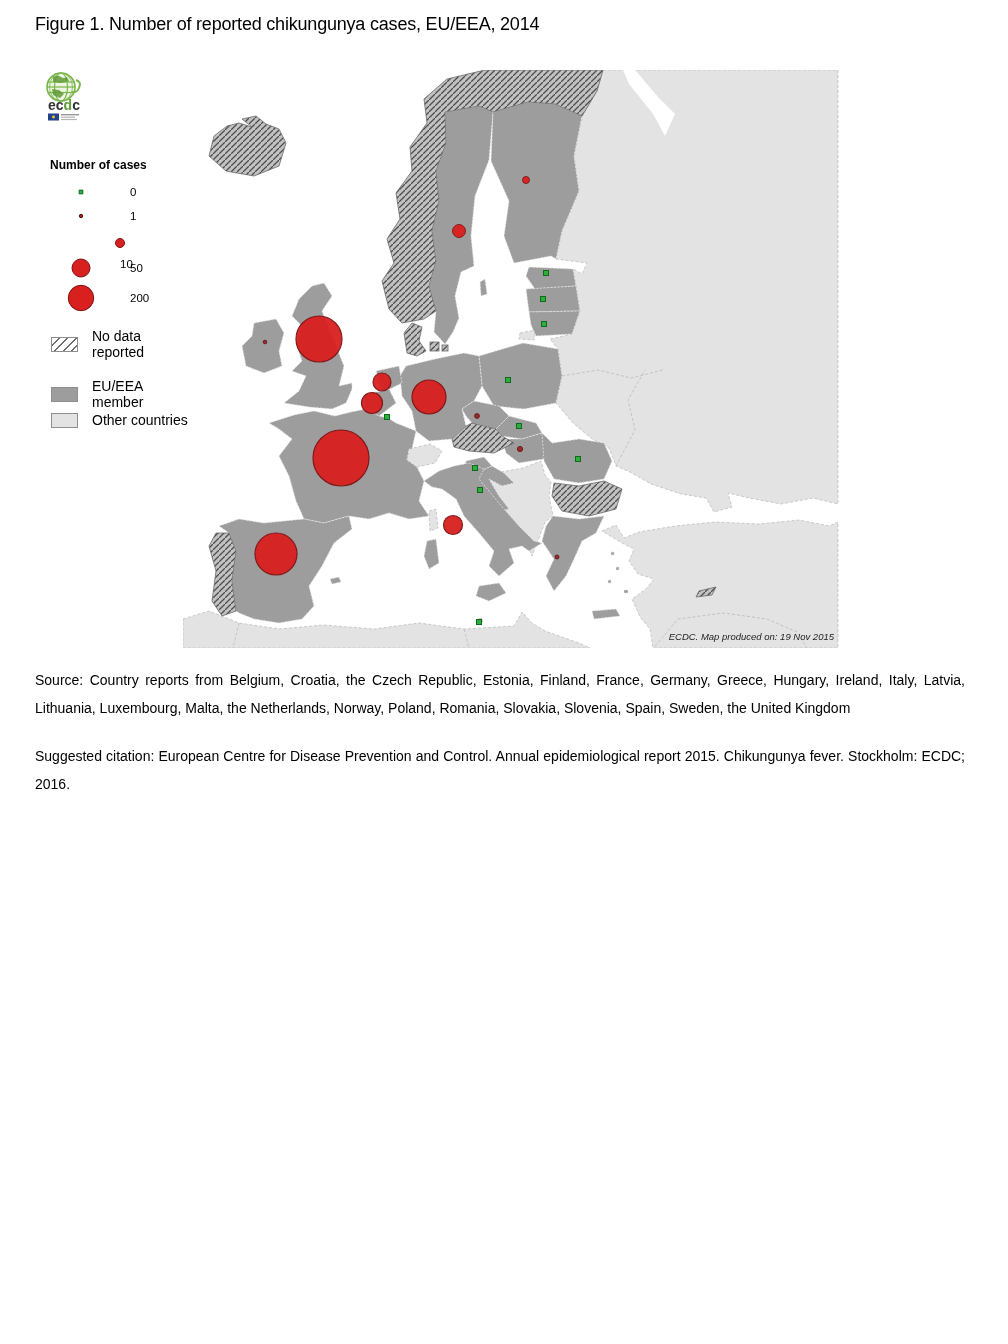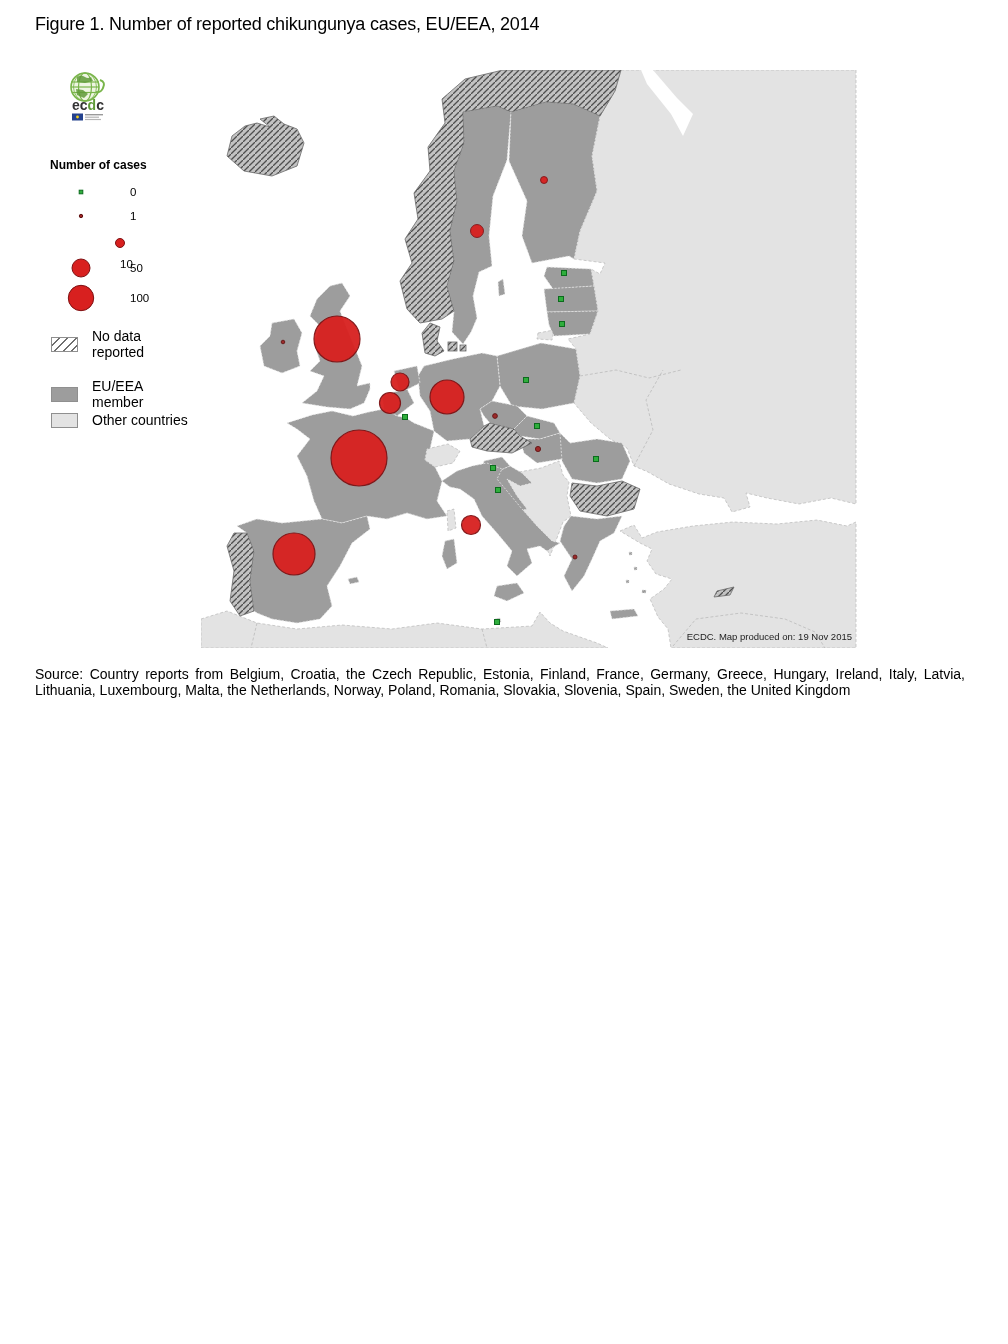--- a/index.html
+++ b/index.html
@@ -1,39 +1,39 @@
 <!DOCTYPE html>
 <html><head>
 <meta charset="utf-8">
 <style>
   html,body{margin:0;padding:0;background:#ffffff;}
   .page{position:relative;width:1008px;height:956px;background:#ffffff;overflow:hidden;
         font-family:"Liberation Sans", sans-serif;color:#000;}
   .title{position:absolute;left:35px;top:14px;font-size:18px;letter-spacing:-0.2px;color:#000;}
   .figure{position:absolute;left:0;top:60px;width:1008px;height:592px;}
   
-  .logo{position:absolute;left:64px;top:10px;width:64px;height:52px;}
+  .logo{position:absolute;left:40px;top:10px;width:64px;height:52px;}
   .logo svg{display:block;}
   
   .legend{position:absolute;left:45px;top:70px;width:150px;margin-top:28px;}
   .legend-title{font-size:12px;font-weight:bold;margin:0 0 8px 5px;color:#000;}
   .lrow{display:flex;align-items:center;}
   .lmark{width:72px;display:flex;justify-content:center;align-items:center;}
   .llabel{font-size:11.5px;margin-left:13px;color:#000;}
   .cats{margin-top:14px;}
   .crow{display:flex;align-items:center;margin-left:6px;}
   .csw{width:27px;height:15px;border:1px solid #8f8f8f;box-sizing:border-box;flex:0 0 27px;}
   .sw-hatch{background:repeating-linear-gradient(135deg,#ffffff 0 4.5px,#6e6e6e 4.5px 6px);}
   .clabel{font-size:14px;margin-left:14px;color:#000;}
   .crow+.crow{margin-top:2px;}
   .gap-lg{height:18px;}
   
-  .mapwrap{position:absolute;left:201px;top:10px;width:660px;height:578px;}
-  
-  .paras{position:absolute;left:35px;top:666px;width:930px;font-size:14px;line-height:16px;color:#000;}
+  .mapwrap{position:absolute;left:183px;top:10px;width:660px;height:578px;font-style:italic;}
+  
+  .paras{position:absolute;left:35px;top:666px;width:930px;font-size:14px;line-height:28px;color:#000;}
   .paras p{margin:0;text-align:justify;}
   .paras p.gap{margin-top:20px;}
 </style>
 </head>
 <body>
 
 <div class="page">
 
   <div class="title">Figure 1. Number of reported chikungunya cases, EU/EEA, 2014</div>
 
@@ -93,21 +93,21 @@
               </svg>
             </span>
             <span class="llabel">50</span>
           </div>
           <div class="lrow" style="height: 32px;">
             <span class="lmark">
               <svg width="30" height="30" viewBox="-15 -15 30 30">
                 <circle cx="0" cy="0" r="12.7" fill="#d8201f" stroke="#7e1113" stroke-width="1"></circle>
               </svg>
             </span>
-            <span class="llabel">100</span>
+            <span class="llabel">200</span>
           </div>
         </div>
       <div class="cats" id="catRows">
           <div class="crow">
             <span class="csw sw-hatch"></span>
             <span class="clabel">No data reported</span>
           </div>
           <div class="gap-lg"></div>
           <div class="crow">
             <span class="csw" style="background: rgb(157, 157, 157);"></span>
@@ -220,15 +220,16 @@
             <rect x="293.5" y="549.5" width="5" height="5" fill="#2fae3c" stroke="#0c6b1d" stroke-width="1"></rect>
           </g>
 
         <text x="651" y="570" text-anchor="end" font-size="9.5" fill="#222" font-family="Liberation Sans, sans-serif">ECDC. Map produced on: 19 Nov 2015</text>
       </svg>
     </div>
   </div>
 
   <div class="paras">
     <p>Source: Country reports from Belgium, Croatia, the Czech Republic, Estonia, Finland, France, Germany, Greece, Hungary, Ireland, Italy, Latvia, Lithuania, Luxembourg, Malta, the Netherlands, Norway, Poland, Romania, Slovakia, Slovenia, Spain, Sweden, the United Kingdom</p>
+    <p class="gap">Suggested citation: European Centre for Disease Prevention and Control. Annual epidemiological report 2015. Chikungunya fever. Stockholm: ECDC; 2016.</p>
   </div>
 
 </div>
 
 </body></html>

